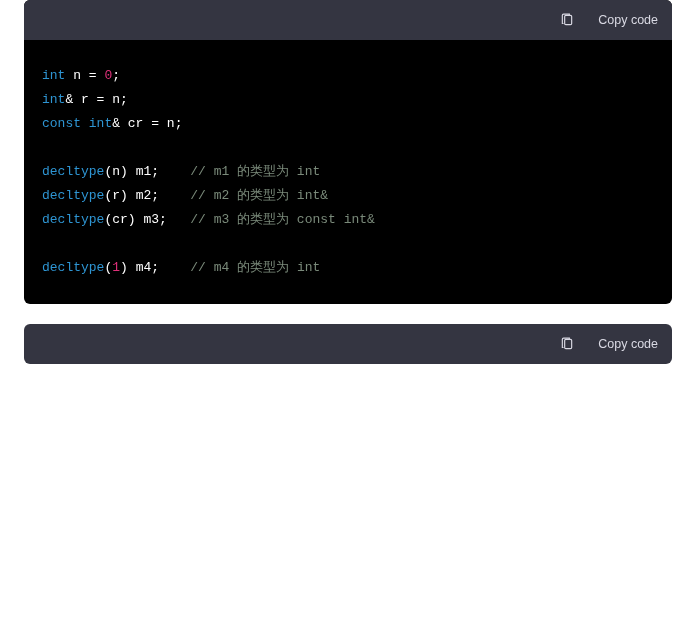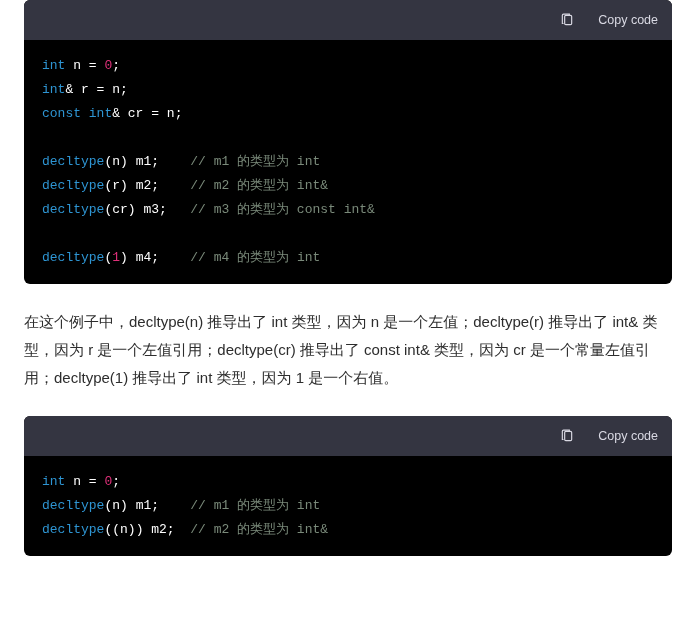--- a/index.html
+++ b/index.html
@@ -39,21 +39,21 @@
     padding: 0;
   }
   .copy-btn svg {
     width: 14px;
     height: 14px;
     stroke: #d9d9e3;
     fill: none;
     stroke-width: 2;
   }
   .code-body {
-    padding: 14px 18px;
+    padding: 24px 18px;
     font-family: "Consolas", "Courier New", monospace;
     font-size: 13px;
     line-height: 24px;
     color: #ffffff;
     white-space: pre;
     overflow-x: auto;
   }
   .tok-kw   { color: #2e95d3; }   
   .tok-num  { color: #df3079; }   
   .tok-fn   { color: #2e95d3; }   
@@ -85,32 +85,27 @@
 <span class="tok-kw">const </span><span class="tok-kw">int</span><span>&amp; cr = n;</span>
 
 <span class="tok-fn">decltype</span><span>(n) m1;</span><span>    </span><span class="tok-cm">// m1 的类型为 int</span>
 <span class="tok-fn">decltype</span><span>(r) m2;</span><span>    </span><span class="tok-cm">// m2 的类型为 int&amp;</span>
 <span class="tok-fn">decltype</span><span>(cr) m3;</span><span>   </span><span class="tok-cm">// m3 的类型为 const int&amp;</span>
 
 <span class="tok-fn">decltype</span><span>(</span><span class="tok-num">1</span><span>) m4;</span><span>    </span><span class="tok-cm">// m4 的类型为 int</span>
 </div>
   </div>
 
-  <p class="prose">在这个例子中，decltype(n) 推导出了 int 类型，因为 n 是一个左值；decltype(r) 推导出了 int&amp; 类型，因为 r 是一个左值引用；decltype(cr) 推导出了 const int&amp; 类型，因为 cr 是一个常量左值引用；decltype(1) 推导出了 int 类型，因为 1 是一个右值。</p>
 
 
   <div class="code-block" style="margin-bottom:0">
     <div class="code-header">
       <button class="copy-btn">
         <svg viewBox="0 0 24 24">
             <rect x="8" y="4" width="12" height="16" rx="2"></rect>
             <path d="M16 4V2H6a2 2 0 0 0-2 2v14h2"></path>
           </svg>
         <span>Copy code</span>
       </button>
     </div>
-    <div class="code-body"><span class="tok-kw">int</span><span> n = </span><span class="tok-num">0</span><span>;</span>
-<span class="tok-fn">decltype</span><span>(n) m1;</span><span>    </span><span class="tok-cm">// m1 的类型为 int</span>
-<span class="tok-fn">decltype</span><span>((n)) m2;</span><span>  </span><span class="tok-cm">// m2 的类型为 int&amp;</span>
-</div>
   </div>
 
 </div>
 
 </body></html>

